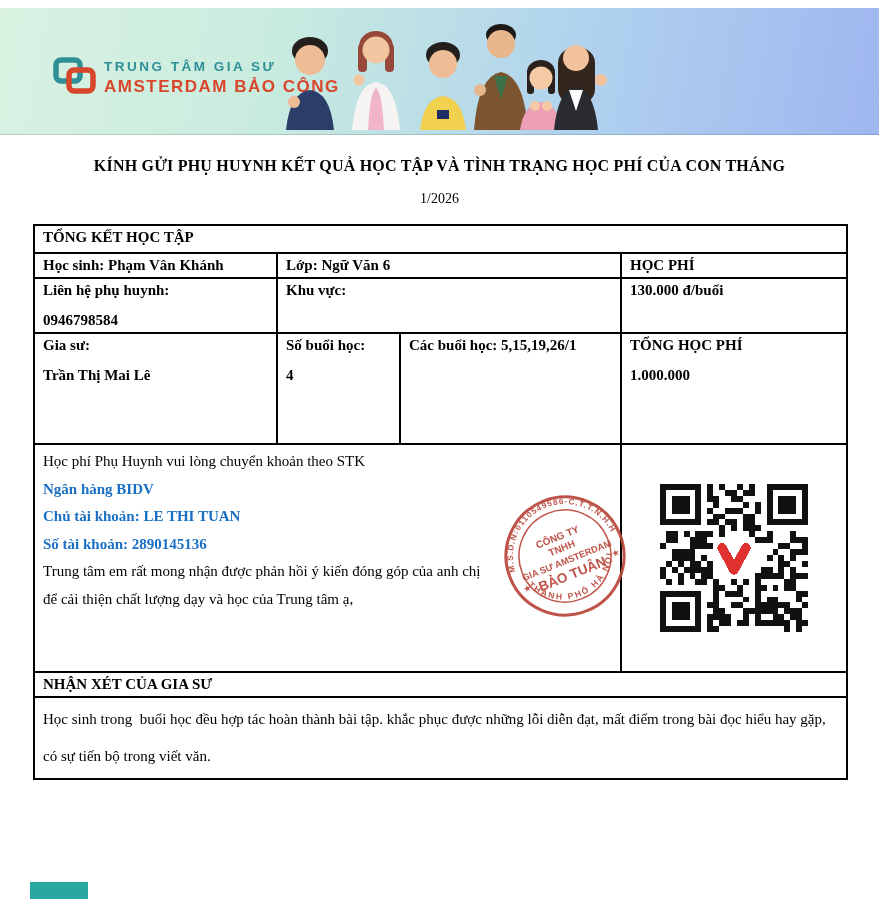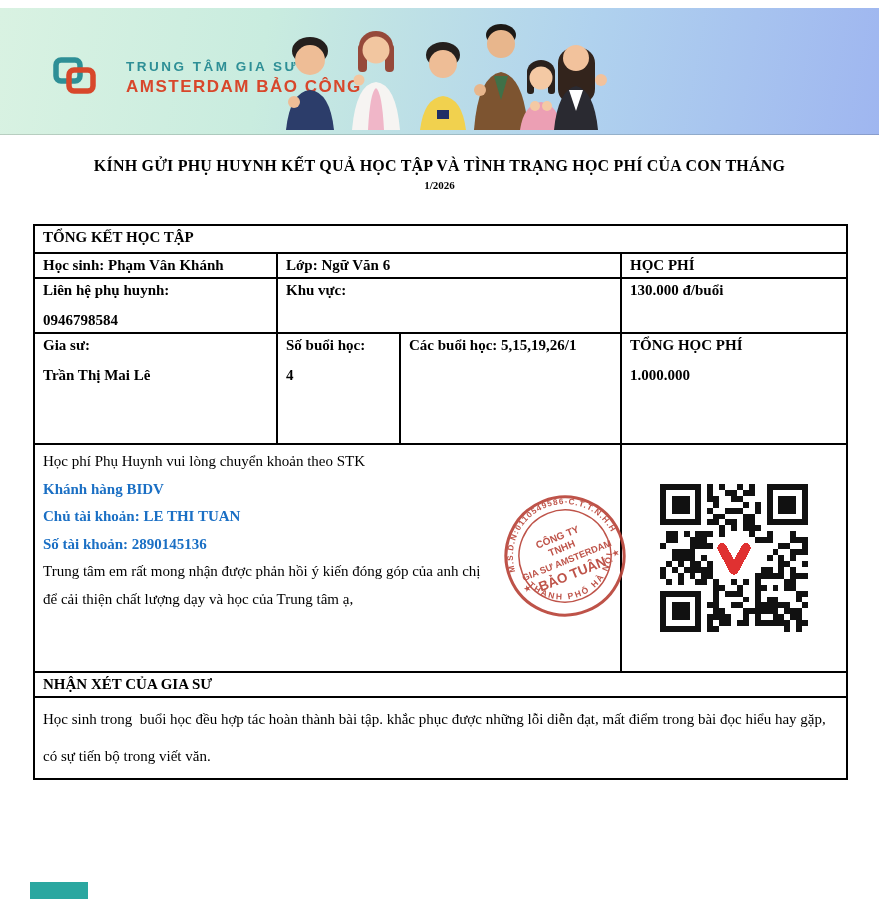--- a/index.html
+++ b/index.html
@@ -3,31 +3,31 @@
 <meta charset="utf-8">
 <style>
   html,body{margin:0;padding:0;background:#fff;}
   .page{position:relative;width:879px;height:900px;background:#fff;overflow:hidden;
         font-family:"Liberation Serif","DejaVu Serif",serif;color:#000;}
 
   
   .banner{position:absolute;top:8px;left:0;width:879px;height:126px;
           background:linear-gradient(100deg,var(--banner-green) 0%,#c9ecdf 30%,#b0d2ee 66%,var(--banner-blue) 100%);
           border-bottom:1px solid rgba(0,0,0,.15);}
-  .logo{position:absolute;left:52px;top:48px;display:flex;align-items:center;gap:28px;
+  .logo{position:absolute;left:52px;top:48px;display:flex;align-items:center;gap:6px;
         font-family:"Liberation Sans","DejaVu Sans",sans-serif;}
   .logo-text{display:flex;flex-direction:column;line-height:1.25;}
   .logo-line1{color:var(--logo-teal);font-size:13.5px;letter-spacing:2.5px;font-weight:600;}
   .logo-line2{color:var(--logo-red);font-size:17px;letter-spacing:1.5px;font-weight:800;}
   .people{position:absolute;left:258px;bottom:0;}
 
   
   .title{position:absolute;top:157px;left:0;width:879px;text-align:center;}
   .title-line1{font-size:16px;font-weight:bold;letter-spacing:.2px;}
-  .title-line2{font-size:11px;font-weight:bold;margin-top:4px;}
+  .title-line2{font-size:14px;font-weight:normal;margin-top:16px;}
 
   
   table.report{position:absolute;left:33px;top:224px;width:813px;border-collapse:collapse;table-layout:fixed;}
   table.report td,table.report th{border:2px solid var(--border-black);vertical-align:top;
       padding:3px 8px;font-size:15px;text-align:left;}
   th.band{font-size:16px;font-weight:bold;text-align:center;vertical-align:middle;padding:2px;}
   .b{font-weight:bold;}
   .ctr{text-align:center;}
   .gap-line{margin-top:13px;}
   .pay-cell{position:relative;font-weight:normal;line-height:27.5px;padding-top:6px;}
@@ -155,21 +155,21 @@
       </td>
       <td class="b">Các buổi học: 5,15,19,26/1</td>
       <td class="b ctr">
         <div>TỔNG HỌC PHÍ</div>
         <div class="gap-line">1.000.000</div>
       </td>
     </tr>
     <tr style="height:228px">
       <td class="pay-cell" colspan="3">
         <div>Học phí Phụ Huynh vui lòng chuyển khoản theo STK</div>
-        <div class="pay-blue">Khánh hàng BIDV</div>
+        <div class="pay-blue">Ngân hàng BIDV</div>
         <div class="pay-blue">Chủ tài khoản: LE THI TUAN</div>
         <div class="pay-blue">Số tài khoản: 2890145136</div>
         <div>Trung tâm em rất mong nhận được phản hồi ý kiến đóng góp của anh chị</div>
         <div>để cải thiện chất lượng dạy và học của Trung tâm ạ,</div>
 
         <div class="stamp">
           <svg width="130" height="130" viewBox="0 0 130 130">
             <g transform="rotate(-22 65 65)" fill="var(--stamp-red)" opacity="0.92" font-family="Liberation Sans, DejaVu Sans, sans-serif">
               <circle cx="65" cy="65" r="59" fill="none" stroke="var(--stamp-red)" stroke-width="3"></circle>
               <circle cx="65" cy="65" r="46" fill="none" stroke="var(--stamp-red)" stroke-width="1.5"></circle>

